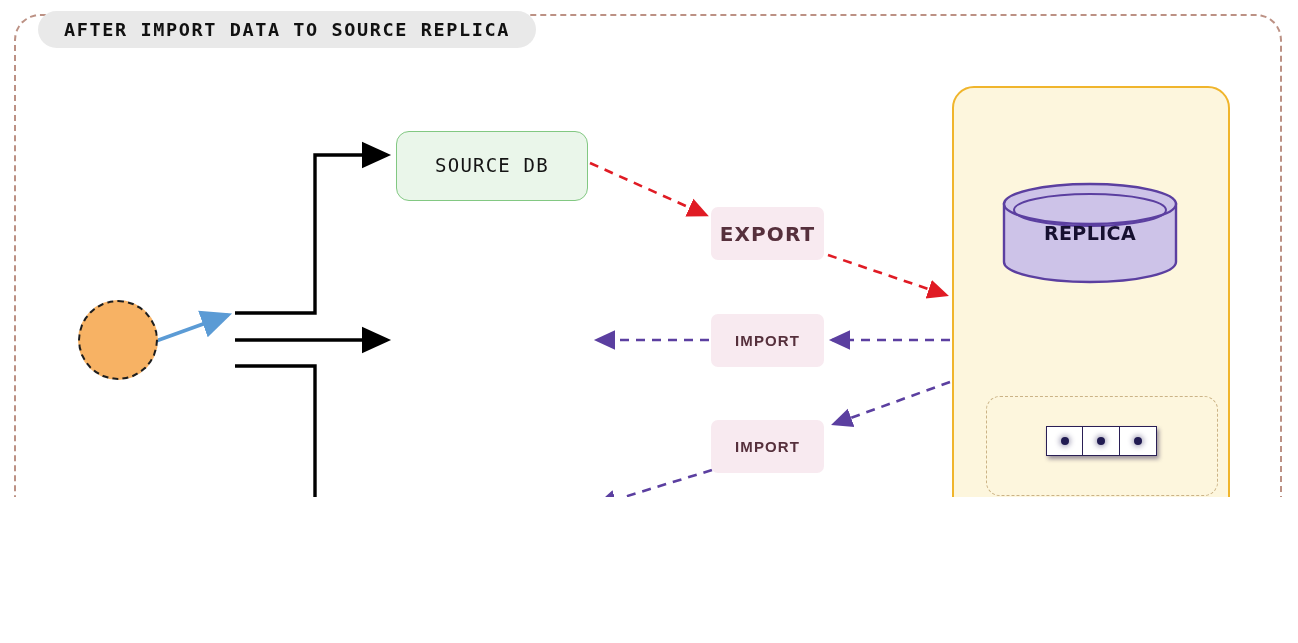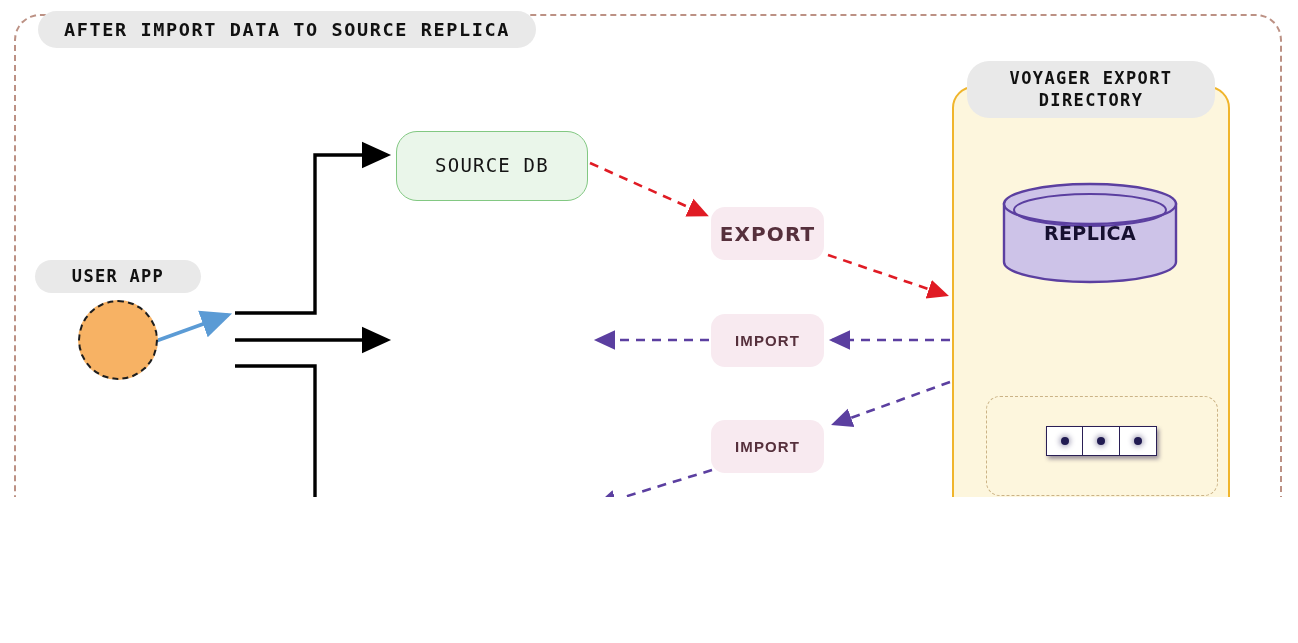--- a/index.html
+++ b/index.html
@@ -58,42 +58,42 @@
     width: 498px;
     height: 37px;
     font-size: 18.5px;
   }
 
   
   .dbbox {
     position: absolute;
     background: #eaf6ea;
     border: 1.6px solid #82c882;
-    border-radius: 21px;
+    border-radius: 13px;
     display: flex;
     align-items: center;
     justify-content: center;
     text-align: center;
     color: #141414;
     font-family: "DejaVu Sans Mono", "Liberation Mono", monospace;
     font-size: 19px;
     letter-spacing: 1.2px;
     line-height: 1.35;
     white-space: pre;
     box-sizing: border-box;
   }
   #box-source-db       { left: 396px; top: 131px; width: 192px; height: 70px; }
   #box-target-db       { left: 396px; top: 305px; width: 192px; height: 71px; }
   #box-source-replica  { left: 396px; top: 476px; width: 192px; height: 70px; }
 
   
   .op {
     position: absolute;
     background: #f8eaf0;
-    border-radius: 14px;
+    border-radius: 7px;
     display: flex;
     align-items: center;
     justify-content: center;
     color: #56303c;
     font-weight: bold;
     letter-spacing: 1.1px;
     white-space: pre;
   }
   .op.mono { font-family: Liberation Sans, sans-serif; font-size: 15px; }
   .op.sans { font-family: "DejaVu Sans", "Liberation Sans", sans-serif; font-size: 20px; }
@@ -279,21 +279,20 @@
       <path d="M1010,425 L1028,425 L1028,441 L1042,441" marker-end="url(#ah-queue)"></path>
     </g>
     <g fill="none" stroke="#0a0a0a" stroke-width="4.2">
       <path d="M1158,441 L1192,441 L1192,464" marker-end="url(#ah-queue)"></path>
     </g>
   </svg>
 
   <div class="pill" id="scenario-title">AFTER IMPORT DATA TO SOURCE REPLICA</div>
 
   <div id="user-app-circle"></div>
-  <div class="pill" id="user-app-title">USER APP</div>
 
   <div class="dbbox" id="box-source-db">SOURCE DB</div>
 
 
 
   <div class="op sans" id="op-export">EXPORT</div>
 
   <div class="op mono" id="op-import-target">IMPORT</div>
 
   <div class="op mono" id="op-import-replica">IMPORT</div>
@@ -302,22 +301,20 @@
 
   <svg id="snapshot-cylinder" viewBox="0 0 180 102" xmlns="http://www.w3.org/2000/svg">
     <g filter="">
       <path d="M4,22 L4,80 A86,20 0 0 0 176,80 L176,22 Z" fill="#cdc3e8" stroke="#5b3fa0" stroke-width="2.4"></path>
       <ellipse cx="90" cy="22" rx="86" ry="20" fill="#cdc3e8" stroke="#5b3fa0" stroke-width="2.4"></ellipse>
       <ellipse cx="90" cy="28" rx="76" ry="16" fill="none" stroke="#5b3fa0" stroke-width="2"></ellipse>
     </g>
   </svg>
   <div id="snapshot-label">REPLICA</div>
 
-  <div class="pill" id="voyager-title">VOYAGER EXPORT
-DIRECTORY</div>
 
   <div id="event-queue-box"></div>
   <div id="queue-cells">
     <div class="queue-cell">
       <span class="queue-dot"></span>
     </div>
     <div class="queue-cell">
       <span class="queue-dot"></span>
     </div>
     <div class="queue-cell">

